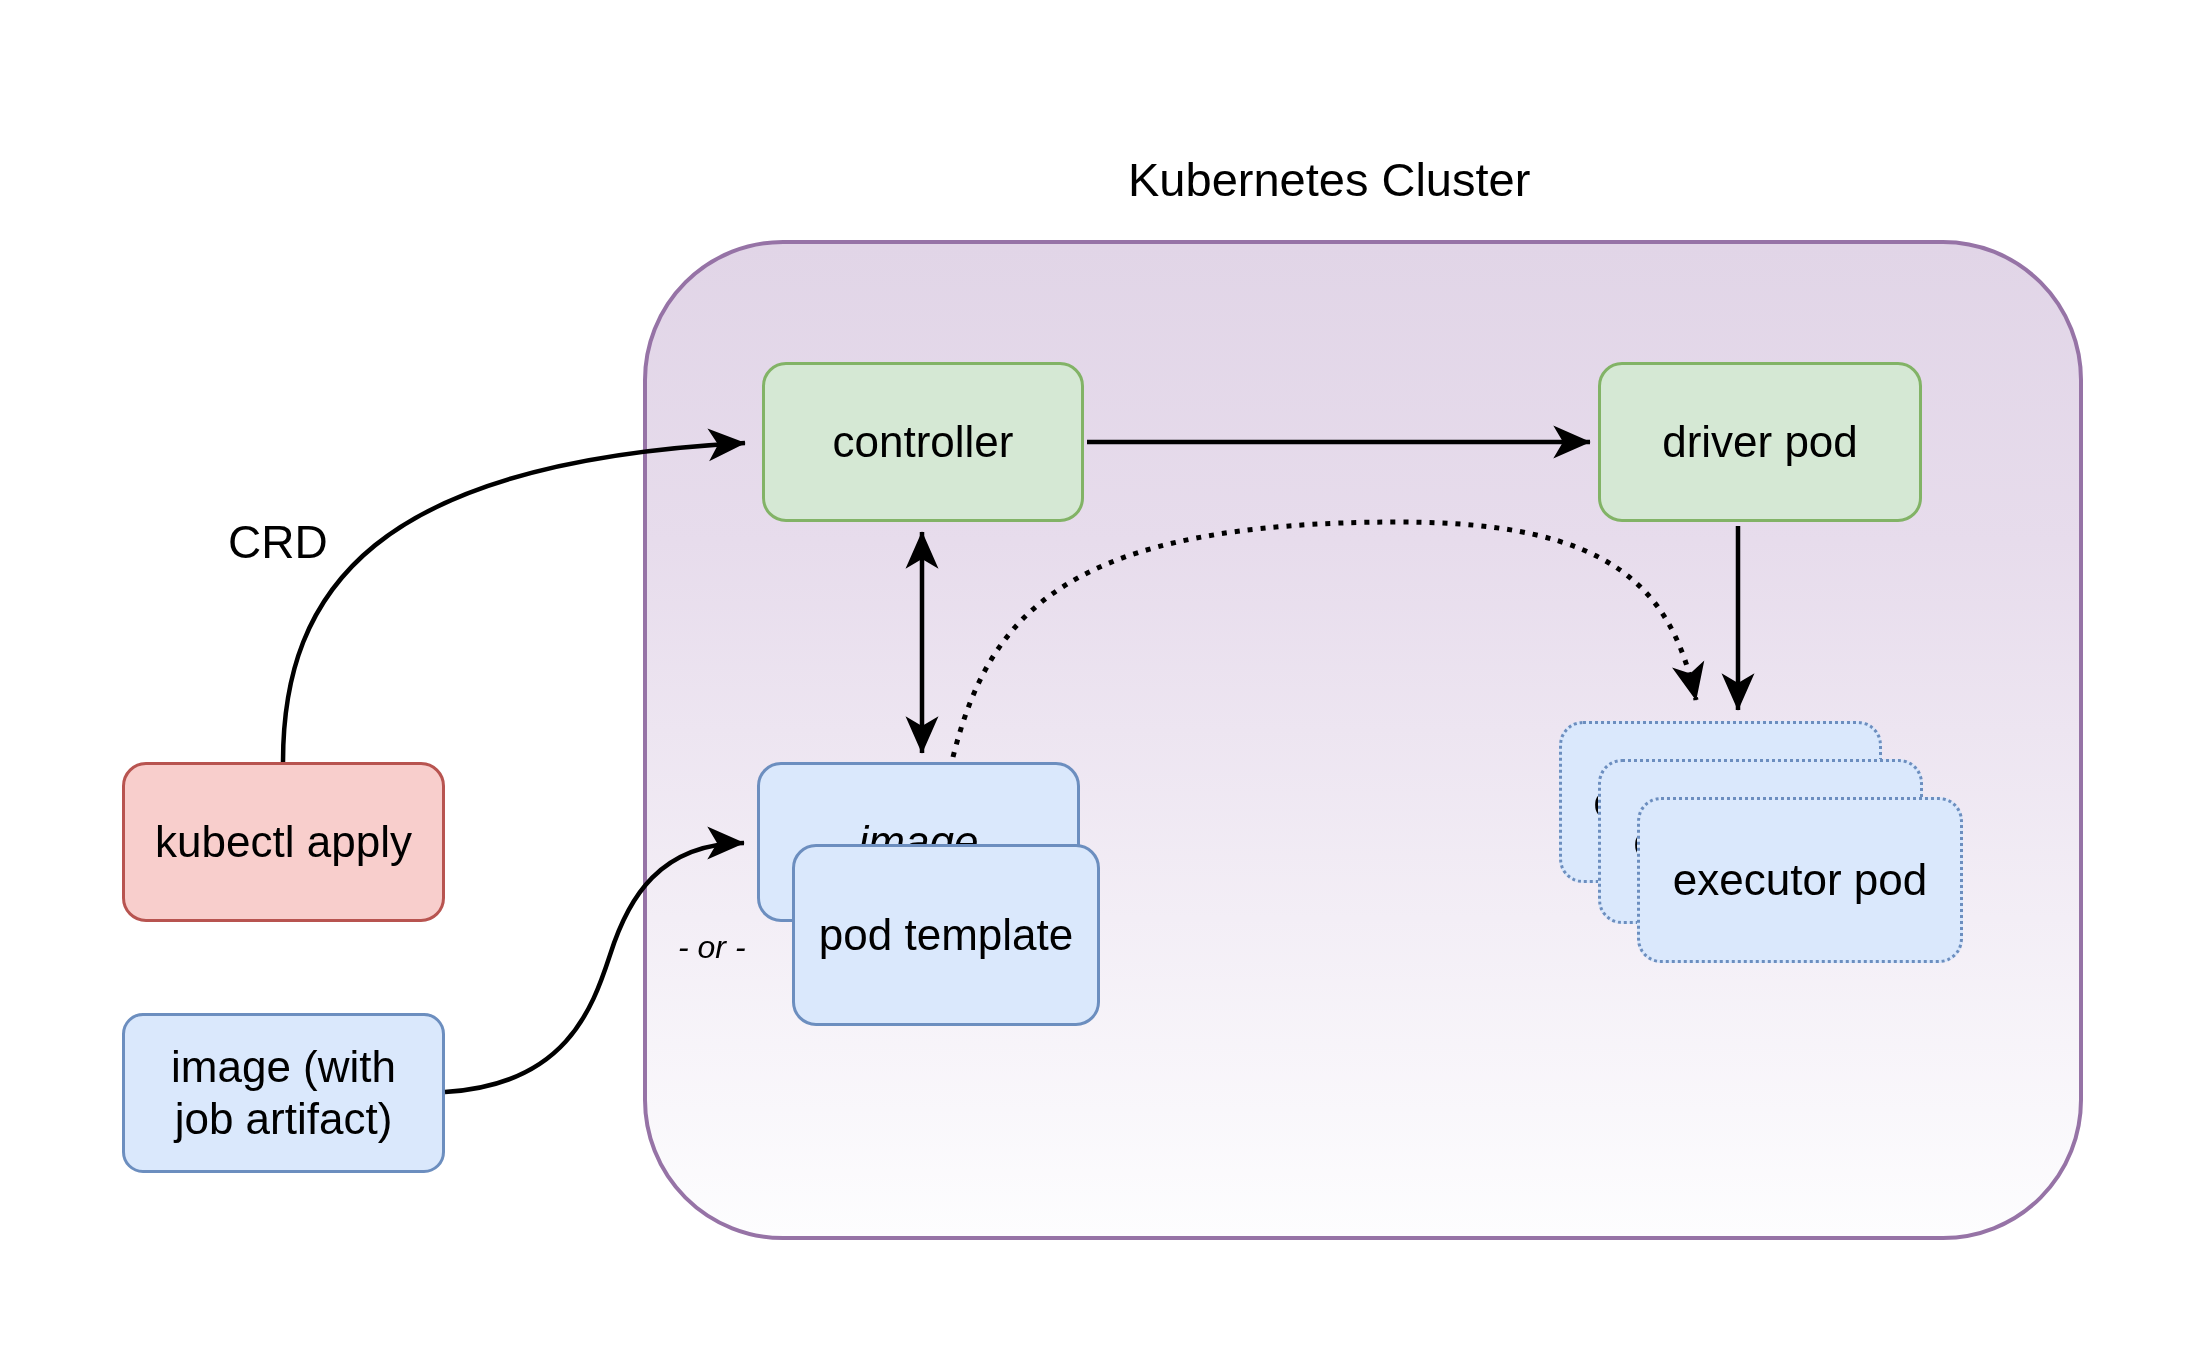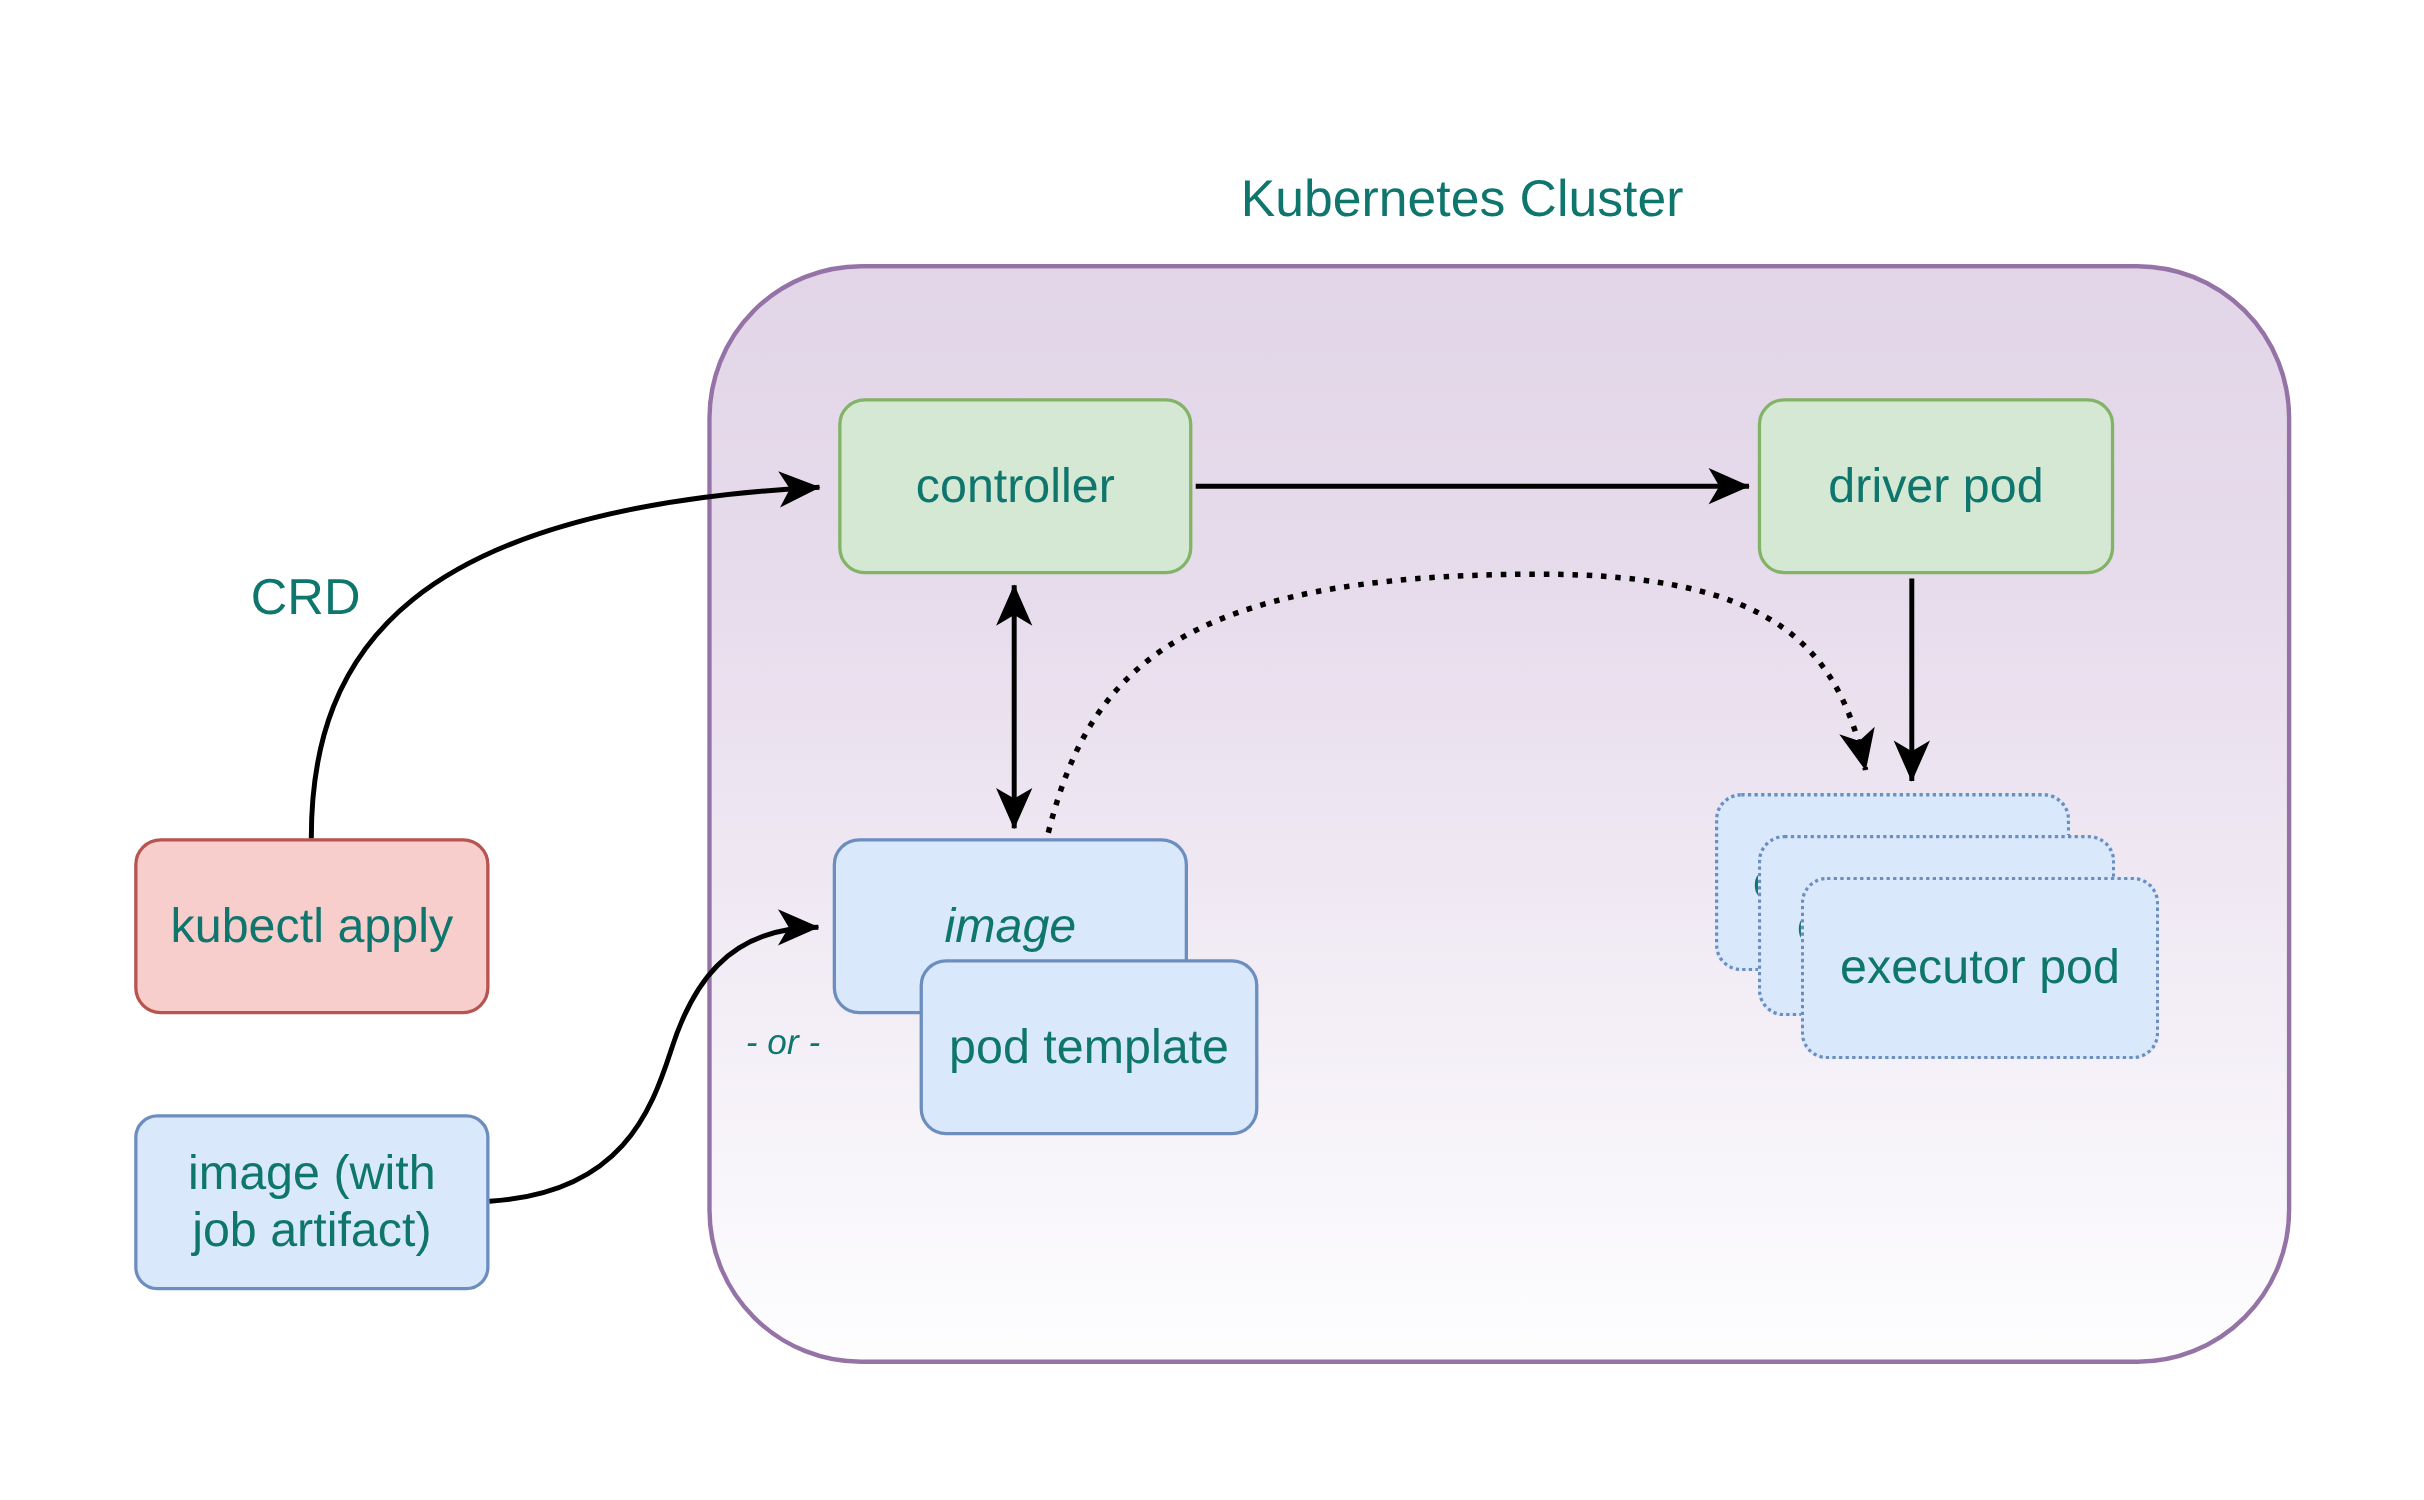--- a/index.html
+++ b/index.html
@@ -1,18 +1,18 @@
 <!DOCTYPE html>
 <html><head>
 <meta charset="utf-8">
 <style>
   html,body{margin:0;padding:0;background:#ffffff;}
   .stage{
     position:relative;width:2204px;height:1364px;overflow:hidden;
-    font-family:"Liberation Sans", sans-serif;color:#0f766e;background:#ffffff;
+    font-family:"Liberation Sans", sans-serif;color:#000000;background:#ffffff;
   }
   .cluster{
     position:absolute;left:643px;top:240px;width:1440px;height:1000px;
     box-sizing:border-box;border:4.5px solid #9673a6;border-radius:140px;
     background:linear-gradient(180deg,#e1d5e7 0%,#e7dcec 30%,#f3eef6 68%,#fdfdfe 100%);
   }
   .node{
     position:absolute;box-sizing:border-box;border-radius:24px;
     display:flex;align-items:center;justify-content:center;
     font-size:44px;line-height:1.18;text-align:center;
@@ -20,21 +20,21 @@
   .green{background:#d5e8d4;border:3.5px solid #82b366;}
   .blue{background:#dae8fc;border:3.5px solid #6c8ebf;}
   .blue-dotted{background:#dae8fc;border:3.5px dotted #6c8ebf;}
   .red{background:#f8cecc;border:3.5px solid #b85450;text-align:center;}
 
   #controller{left:762px;top:362px;width:322px;height:160px;}
   #driver-pod{left:1598px;top:362px;width:324px;height:160px;}
   #kubectl-apply{left:122px;top:762px;width:323px;height:160px;}
   #image-artifact{left:122px;top:1013px;width:323px;height:160px;border-radius:21px;}
   #image-node{left:757px;top:762px;width:323px;height:160px;font-style:italic;}
-  #pod-template{left:792px;top:872px;width:308px;height:160px;margin-left:44px;}
+  #pod-template{left:792px;top:844px;width:308px;height:182px;}
   #executor-back{left:1559px;top:721px;width:323px;height:162px;}
   #executor-middle{left:1598px;top:759px;width:325px;height:165px;}
   #executor-front{left:1637px;top:797px;width:326px;height:166px;}
 
   .edges{position:absolute;left:0;top:0;width:2204px;height:1364px;pointer-events:none;}
   .edge{fill:none;stroke:#000;stroke-width:4.5px;}
   .edge.dotted{stroke-width:5px;stroke-dasharray:5 8;}
 
   .diagram-title{
     position:absolute;left:1128px;top:152px;font-size:47px;white-space:nowrap;

